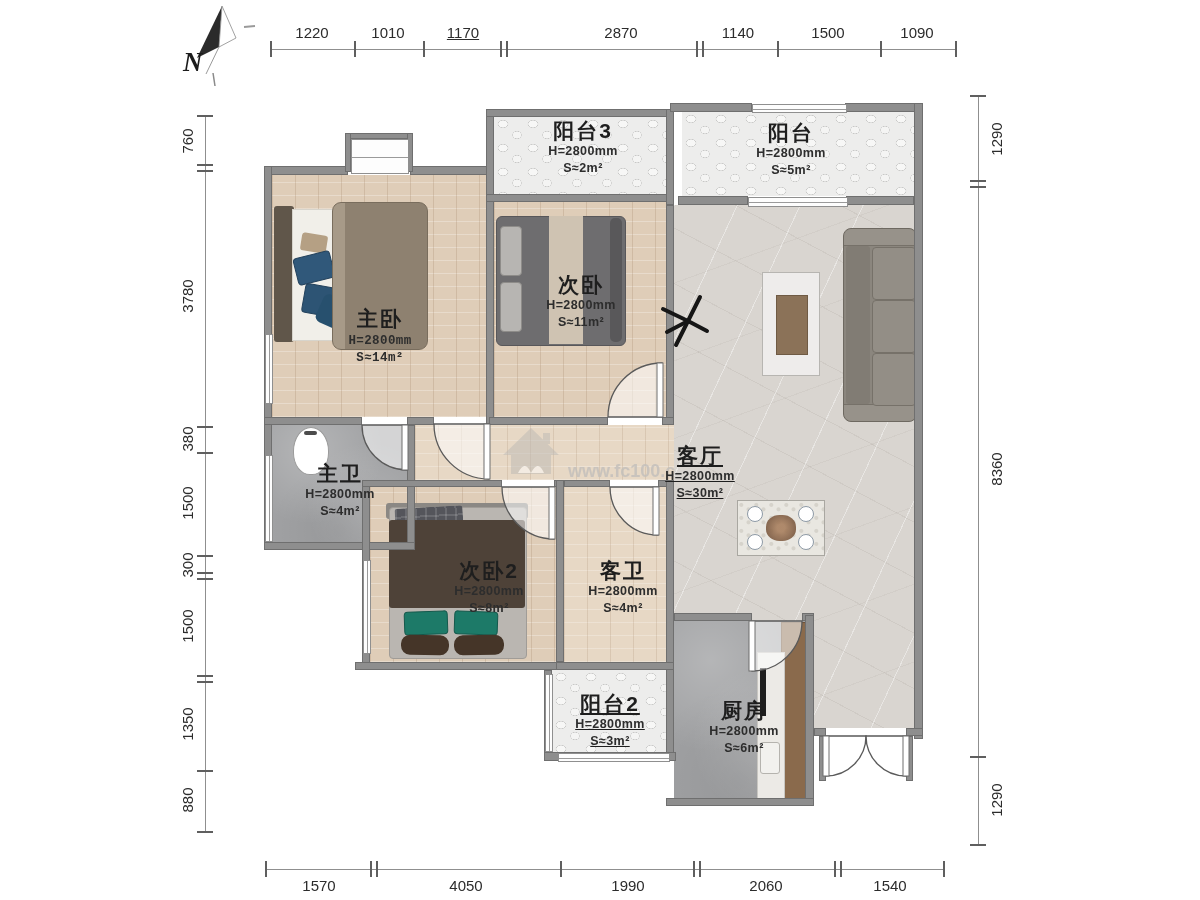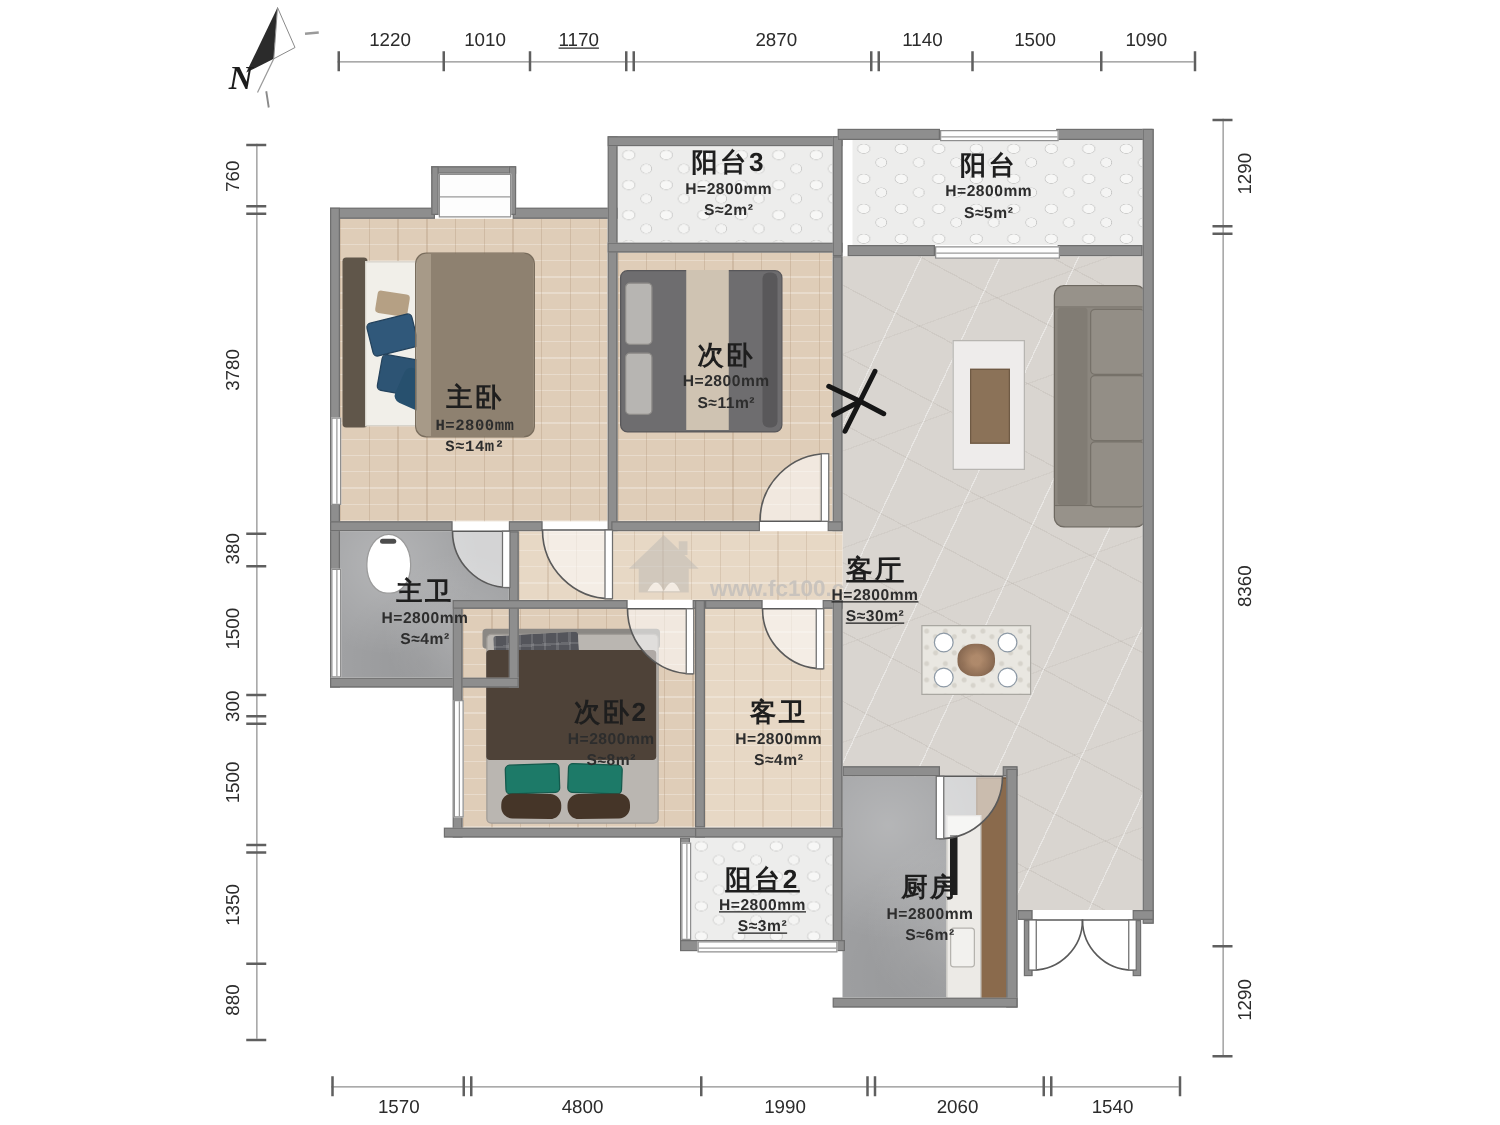--- a/index.html
+++ b/index.html
@@ -326,19 +326,19 @@
   <div class="dim v" style="left:187px;top:565px;">300</div>
   <div class="dim v" style="left:187px;top:626px;">1500</div>
   <div class="dim v" style="left:187px;top:724px;">1350</div>
   <div class="dim v" style="left:187px;top:800px;">880</div>
 
   <div class="dim v" style="left:996px;top:139px;">1290</div>
   <div class="dim v" style="left:996px;top:469px;">8360</div>
   <div class="dim v" style="left:996px;top:800px;">1290</div>
 
   <div class="dim" style="left:319px;top:877px;">1570</div>
-  <div class="dim" style="left:466px;top:877px;">4800</div>
+  <div class="dim" style="left:466px;top:877px;">4050</div>
   <div class="dim" style="left:628px;top:877px;">1990</div>
   <div class="dim" style="left:766px;top:877px;">2060</div>
   <div class="dim" style="left:890px;top:877px;">1540</div>
 
 
 </div>
 
 </body></html>

